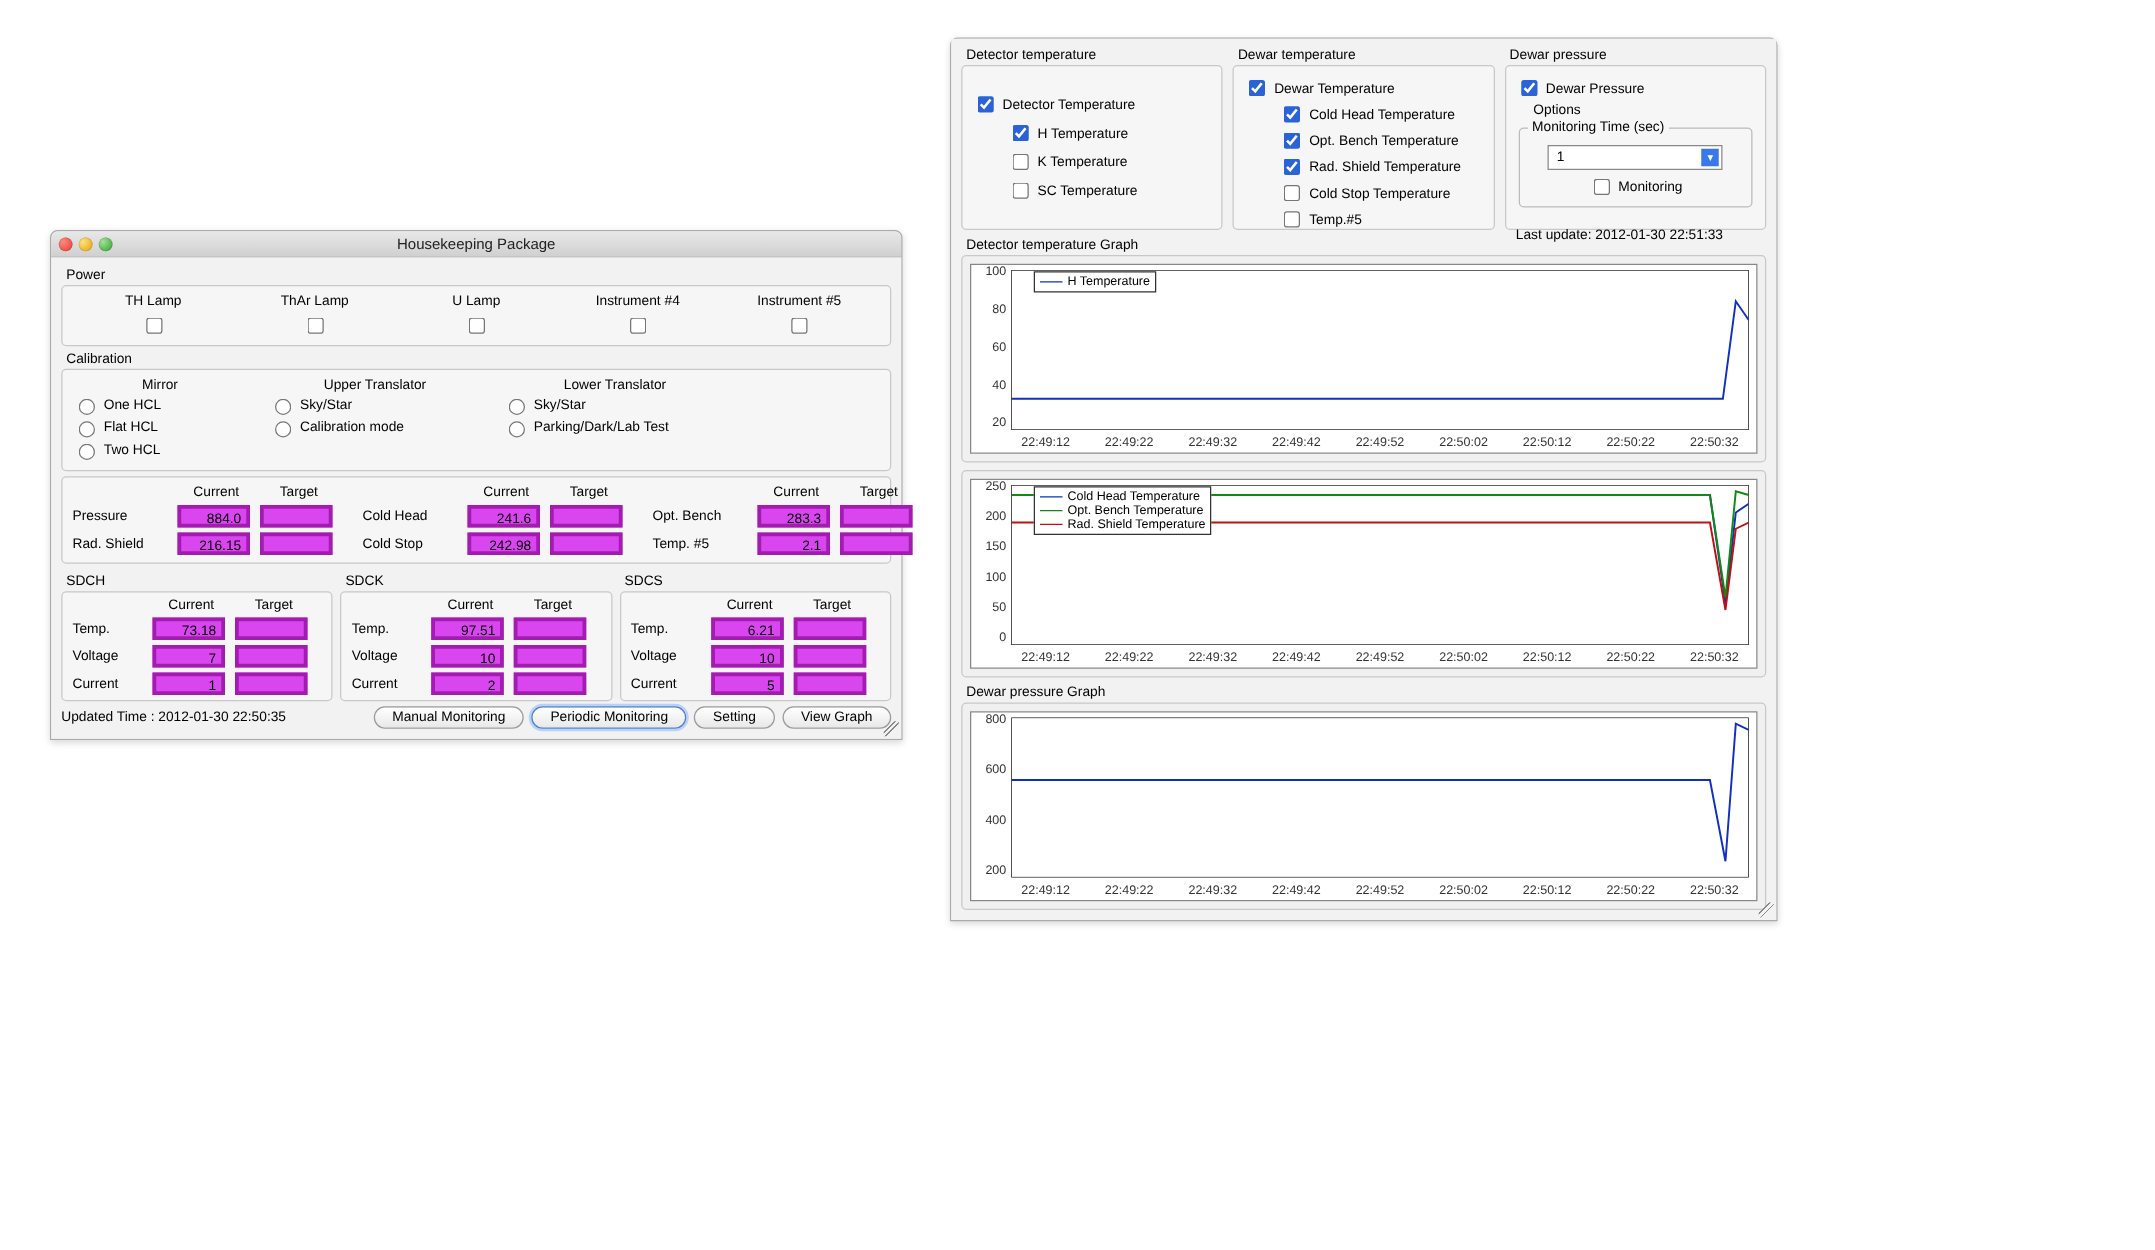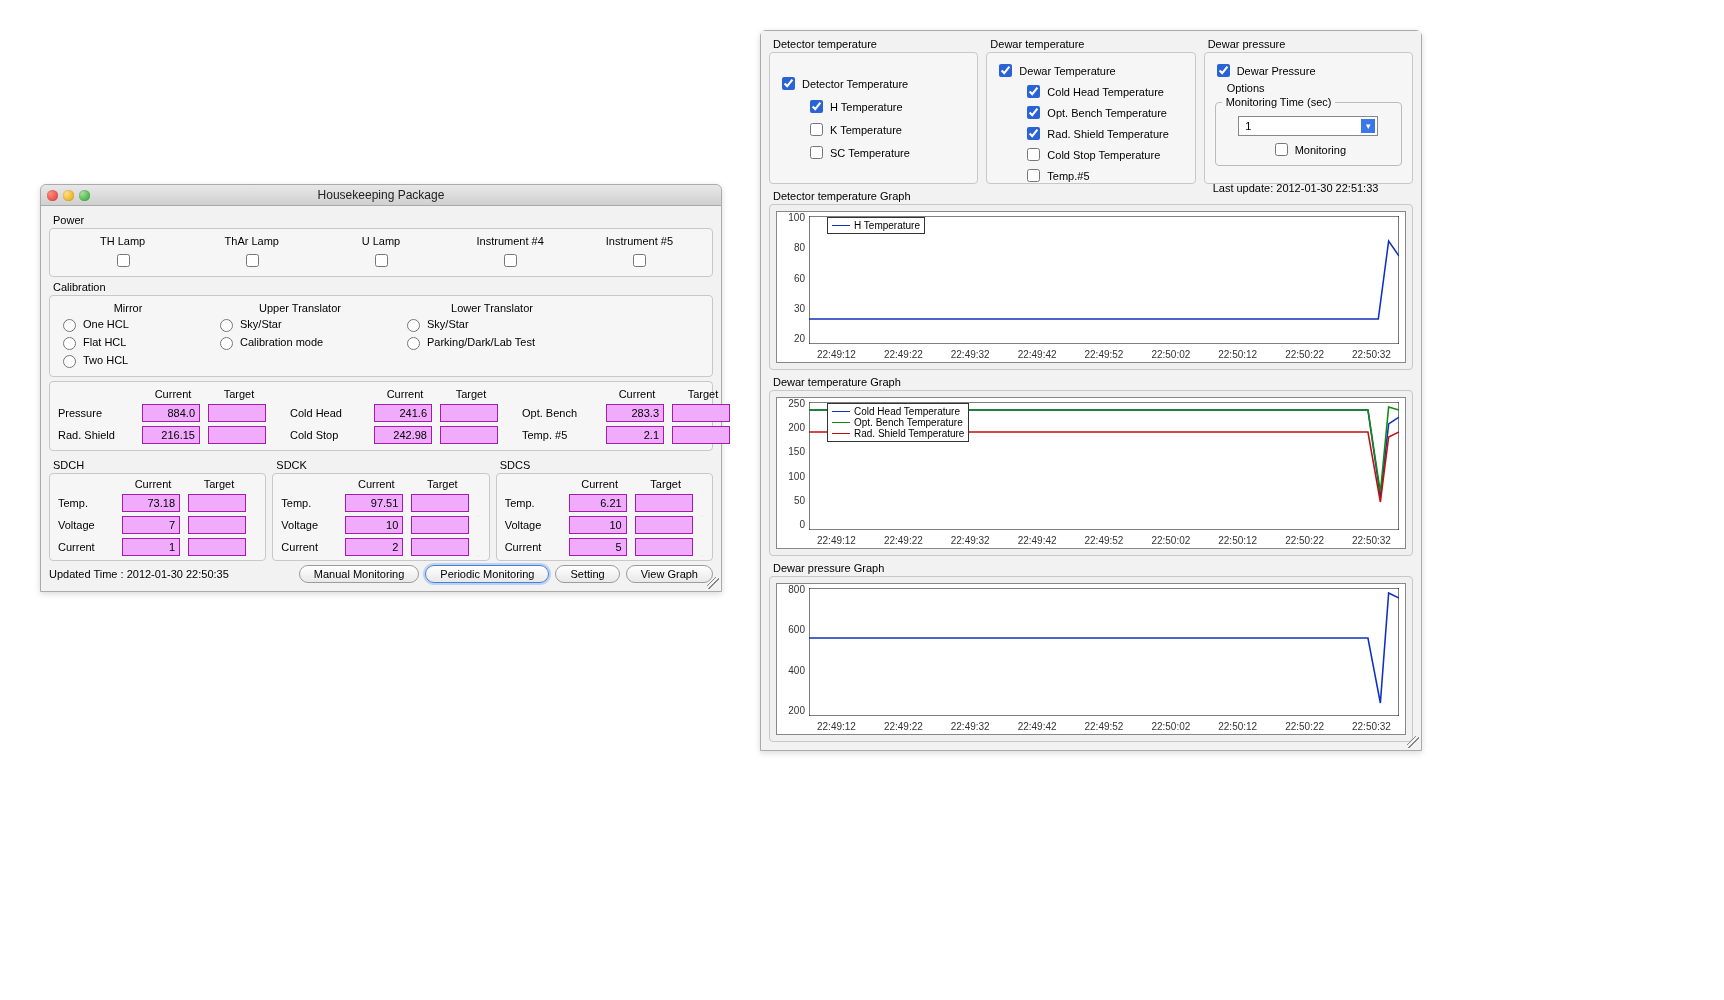--- a/index.html
+++ b/index.html
@@ -79,22 +79,22 @@
   
   .dewar-grid {
     display: grid;
     grid-template-columns: 80px 62px 62px 12px 80px 62px 62px 12px 80px 62px 62px;
     gap: 4px 4px;
     align-items: center;
   }
   .head { font-size: 11px; text-align: center; }
   .field {
     height: 18px;
-    border: 1px solid #a21caf;
-    background: #f0abfc;
+    border: 3px solid #a21caf;
+    background: #d946ef;
     font-size: 11px;
     text-align: right;
     padding: 0 4px;
     box-sizing: border-box;
     width: 58px;
     line-height: 16px;
   }
   .lbl { font-size: 11px; }
 
   
@@ -462,21 +462,21 @@
           <div class="legend-box">
             <div class="legend-row">
                 <span class="legend-line" style="border-color:#1030c0;"></span>
                 <span>H Temperature</span>
               </div>
           </div>
           <div class="yticks">
             <span>100</span>
             <span>80</span>
             <span>60</span>
-            <span>30</span>
+            <span>40</span>
             <span>20</span>
           </div>
           <div class="plotarea">
             <svg viewBox="0 0 570 128" preserveAspectRatio="none">
               <rect x="0" y="0" width="570" height="128" fill="none" stroke="#000" stroke-width="1"></rect>
               <polyline points="0,103 530,103 550,103 560,25 570,40" fill="none" stroke="#1030c0" stroke-width="1.5"></polyline>
             </svg>
           </div>
           <div class="xticks" style="position:absolute;left:32px;right:6px;bottom:2px;">
             <span>22:49:12</span>
@@ -487,21 +487,20 @@
               <span>22:50:02</span>
               <span>22:50:12</span>
               <span>22:50:22</span>
               <span>22:50:32</span>
           </div>
         </div>
       </div>
     </div>
 
     <div class="chart-section">
-      <div class="gsec-title">Dewar temperature Graph</div>
       <div class="chart-panel">
         <div class="chart-inner">
           <div class="legend-box">
             <div class="legend-row">
                 <span class="legend-line" style="border-color:#1030c0;"></span>
                 <span>Cold Head Temperature</span>
               </div>
             <div class="legend-row">
                 <span class="legend-line" style="border-color:#108a10;"></span>
                 <span>Opt. Bench Temperature</span>

